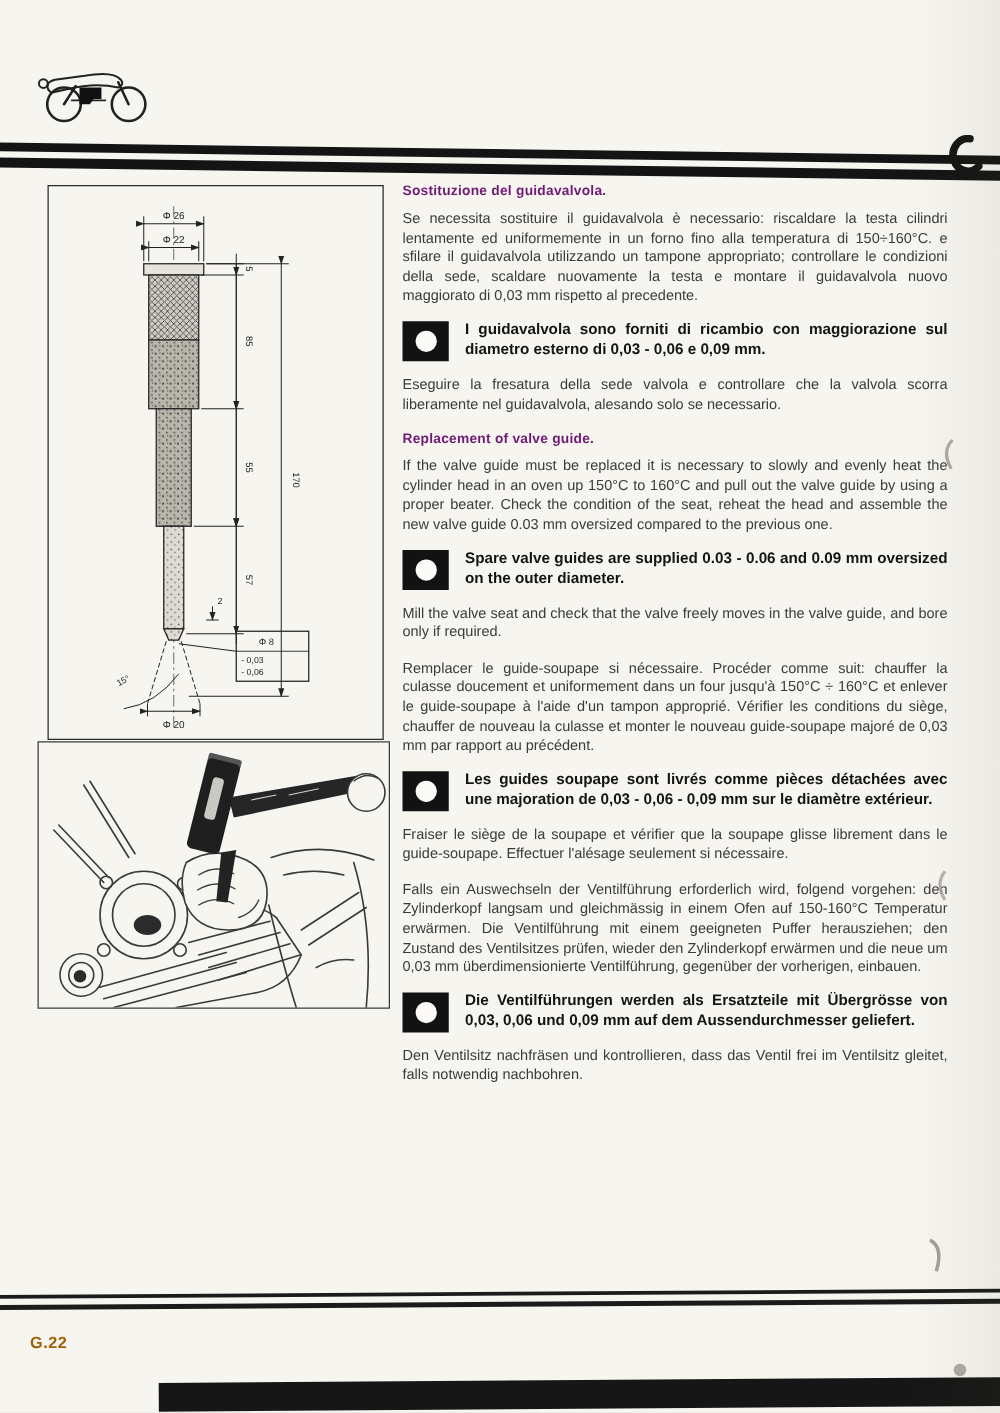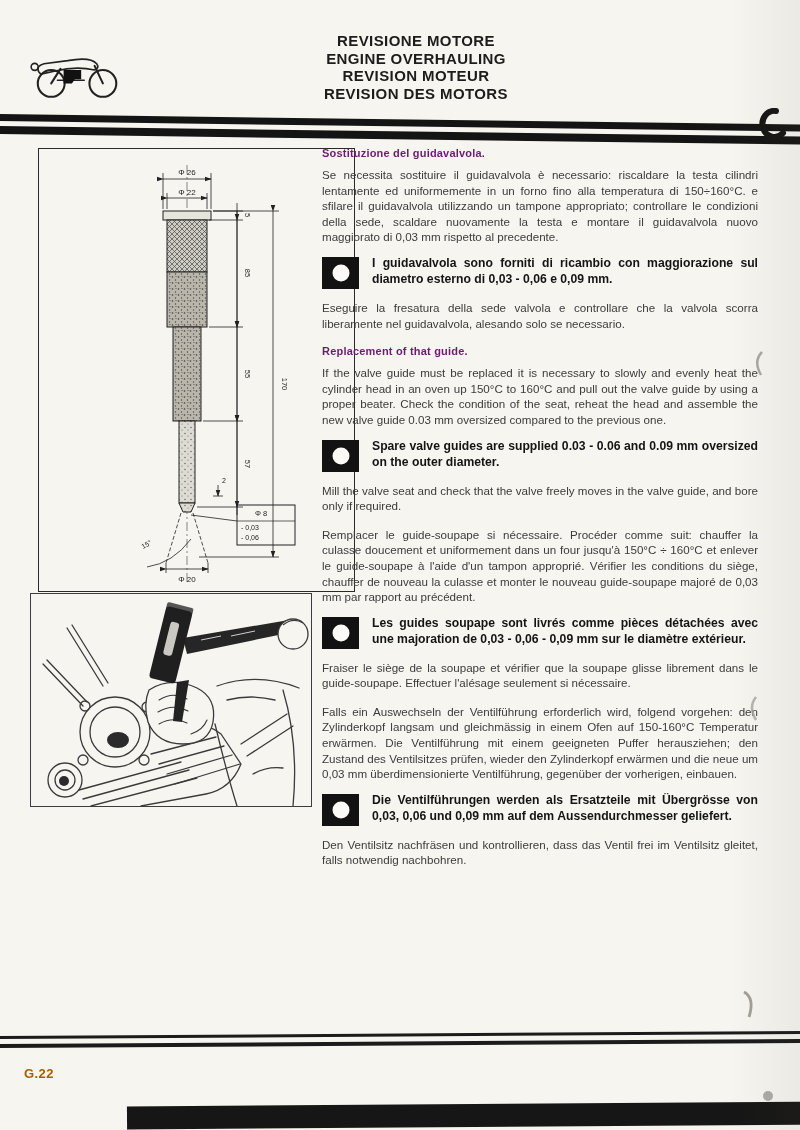--- a/index.html
+++ b/index.html
@@ -20,21 +20,21 @@
     font-weight:bold;font-size:15px;line-height:17.5px;letter-spacing:.4px;color:#1c1c1c;
   }
   
   .top-rules{position:absolute;left:-6px;top:114px;width:816px;transform:rotate(.75deg);transform-origin:left top;}
   .top-rules .r1{height:7px;background:#141414;}
   .top-rules .gap{height:5px;}
   .top-rules .r2{height:8px;background:#141414;}
   .curl-top{position:absolute;left:748px;top:108px;width:40px;height:34px;}
   
   .fig-box{position:absolute;border:1.5px solid #2a2a2a;background:transparent;}
-  #fig-drawing{left:38px;top:148px;width:267px;height:442px;padding-left:48px;}
+  #fig-drawing{left:38px;top:148px;width:267px;height:442px;}
   #fig-hammer{left:30px;top:593px;width:280px;height:212px;border-width:1px;border-color:#3c3c3c;}
   
   .col{position:absolute;left:322px;top:146px;width:436px;}
   .section{margin-bottom:13px;}
   .section h3{font-size:11px;line-height:15px;margin:0 0 6px;color:#701a75;letter-spacing:.2px;}
   .section p.body{font-size:11.6px;line-height:15.6px;text-align:justify;margin:0 0 9px;color:#3b3b3b;}
   .note{display:flex;gap:13px;align-items:flex-start;margin:10px 0 11px;}
   .note-box{width:37px;height:32px;background:#121212;flex:none;position:relative;margin-top:2px;}
   .note-box::after{content:"";position:absolute;left:50%;top:50%;width:17px;height:17px;border-radius:50%;
     background:#fbfaf7;transform:translate(-50%,-50%);}
@@ -61,26 +61,20 @@
         <circle cx="74" cy="42" r="13"></circle>
         <path d="M24,42 L33,28 M66,25 L74,42"></path>
         <path d="M12,31 Q9,25 17,23 L40,20 Q62,16 68,23 Q71,27 66,29 Q48,25 28,30 L14,33 Z" stroke-width="1.6"></path>
         <circle cx="8" cy="26" r="3.4" stroke-width="1.5"></circle>
         <path d="M30,39 L56,39" stroke-width="1.4"></path>
       </g>
       <path d="M36,29 h17 v9 h-6 l-3,4 h-8 Z" fill="#111"></path>
     </svg>
   </div>
 
-  <div class="title-block">
-    <div>REVISIONE MOTORE</div>
-    <div>ENGINE OVERHAULING</div>
-    <div>REVISION MOTEUR</div>
-    <div>REVISION DES MOTORS</div>
-  </div>
 
   <div class="top-rules">
     <div class="r1"></div>
       <div class="gap"></div>
       <div class="r2"></div>
   </div>
   <div class="curl-top">
     <svg viewBox="0 0 40 34" width="40" height="34">
       <path d="M28,3 a12,13 0 1 0 7,22" fill="none" stroke="#151515" stroke-width="6" stroke-linecap="round"></path>
     </svg>
@@ -253,21 +247,21 @@
       <h3>Sostituzione del guidavalvola.</h3>
       <p class="body">Se necessita sostituire il guidavalvola è necessario: riscaldare la testa cilindri lentamente ed uniformemente in un forno fino alla temperatura di 150÷160°C. e sfilare il guidavalvola utilizzando un tampone appropriato; controllare le condizioni della sede, scaldare nuovamente la testa e montare il guidavalvola nuovo maggiorato di 0,03 mm rispetto al precedente.</p>
       <div class="note">
         <div class="note-box"></div>
         <div class="note-text">I guidavalvola sono forniti di ricambio con maggiorazione sul diametro esterno di 0,03 - 0,06 e 0,09 mm.</div>
       </div>
       <p class="body">Eseguire la fresatura della sede valvola e controllare che la valvola scorra liberamente nel guidavalvola, alesando solo se necessario.</p>
     </div>
 
     <div class="section">
-      <h3>Replacement of that guide.</h3>
+      <h3>Replacement of valve guide.</h3>
       <p class="body">If the valve guide must be replaced it is necessary to slowly and evenly heat the cylinder head in an oven up 150°C to 160°C and pull out the valve guide by using a proper beater. Check the condition of the seat, reheat the head and assemble the new valve guide 0.03 mm oversized compared to the previous one.</p>
       <div class="note">
         <div class="note-box"></div>
         <div class="note-text">Spare valve guides are supplied 0.03 - 0.06 and 0.09 mm oversized on the outer diameter.</div>
       </div>
       <p class="body">Mill the valve seat and check that the valve freely moves in the valve guide, and bore only if required.</p>
     </div>
 
     <div class="section">
       <p class="body">Remplacer le guide-soupape si nécessaire. Procéder comme suit: chauffer la culasse doucement et uniformement dans un four jusqu'à 150°C ÷ 160°C et enlever le guide-soupape à l'aide d'un tampon approprié. Vérifier les conditions du siège, chauffer de nouveau la culasse et monter le nouveau guide-soupape majoré de 0,03 mm par rapport au précédent.</p>

